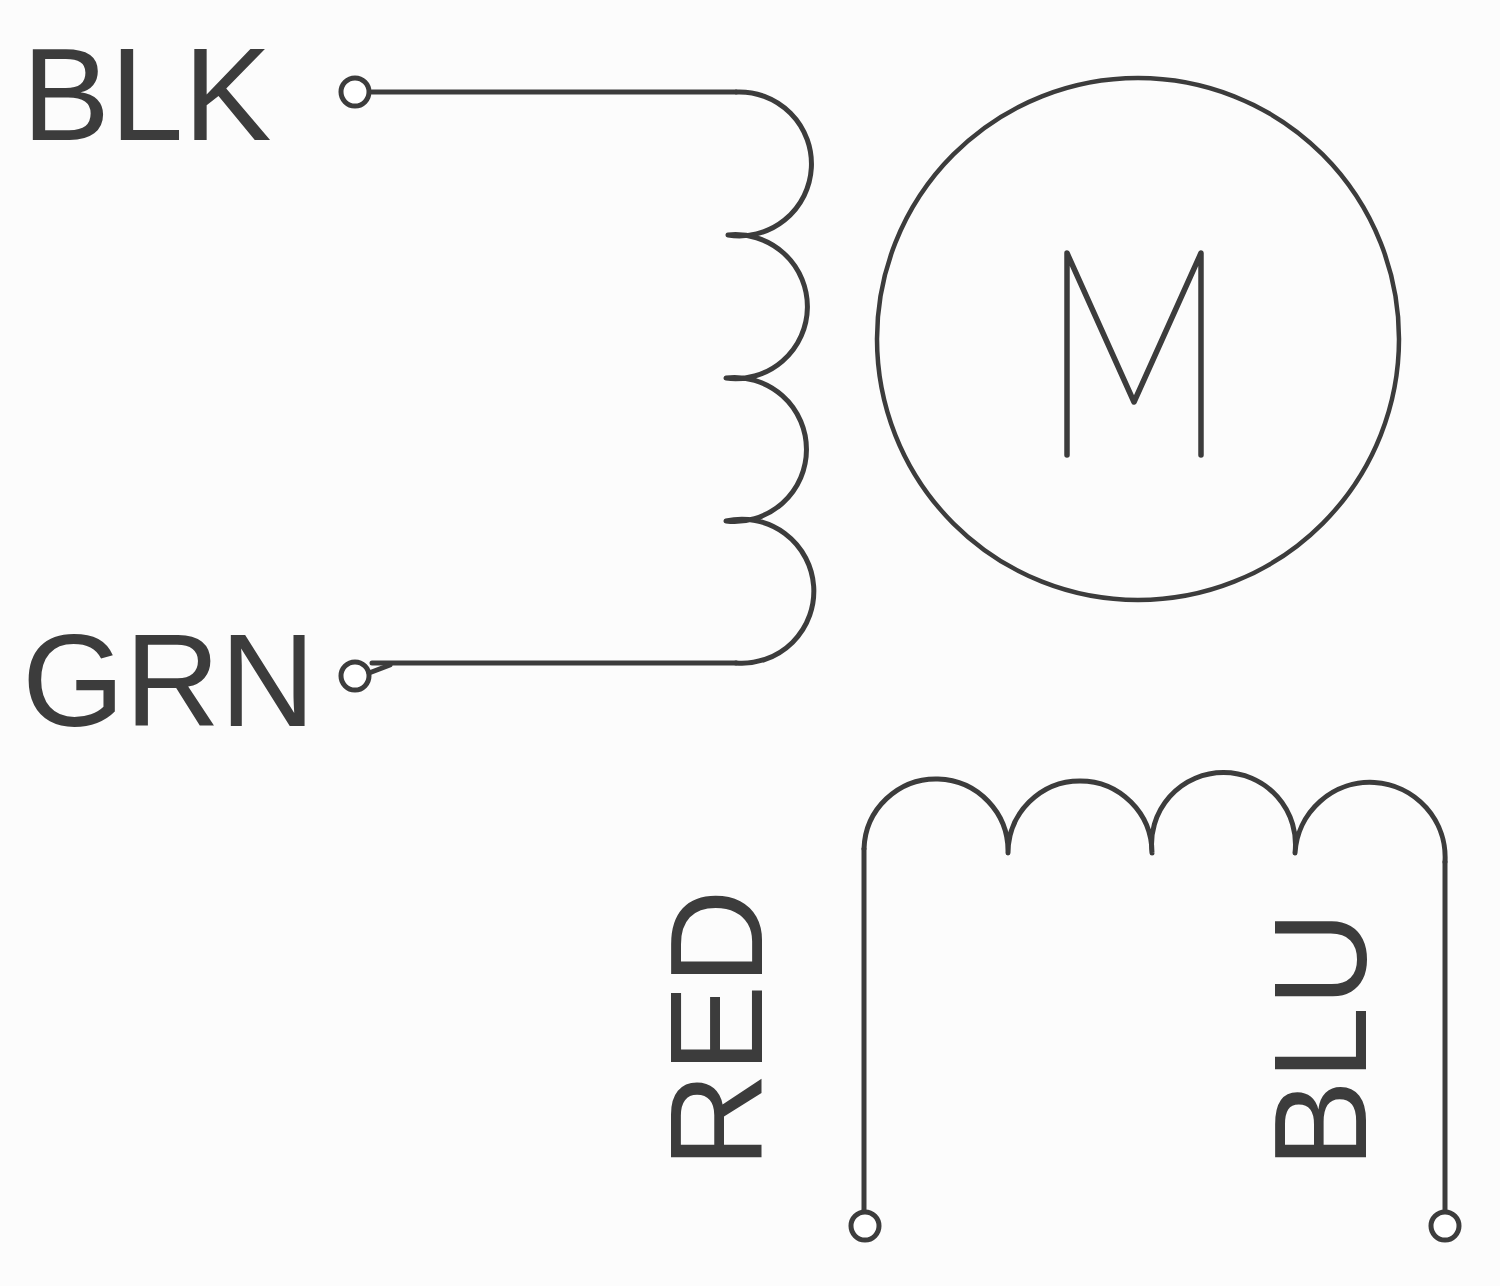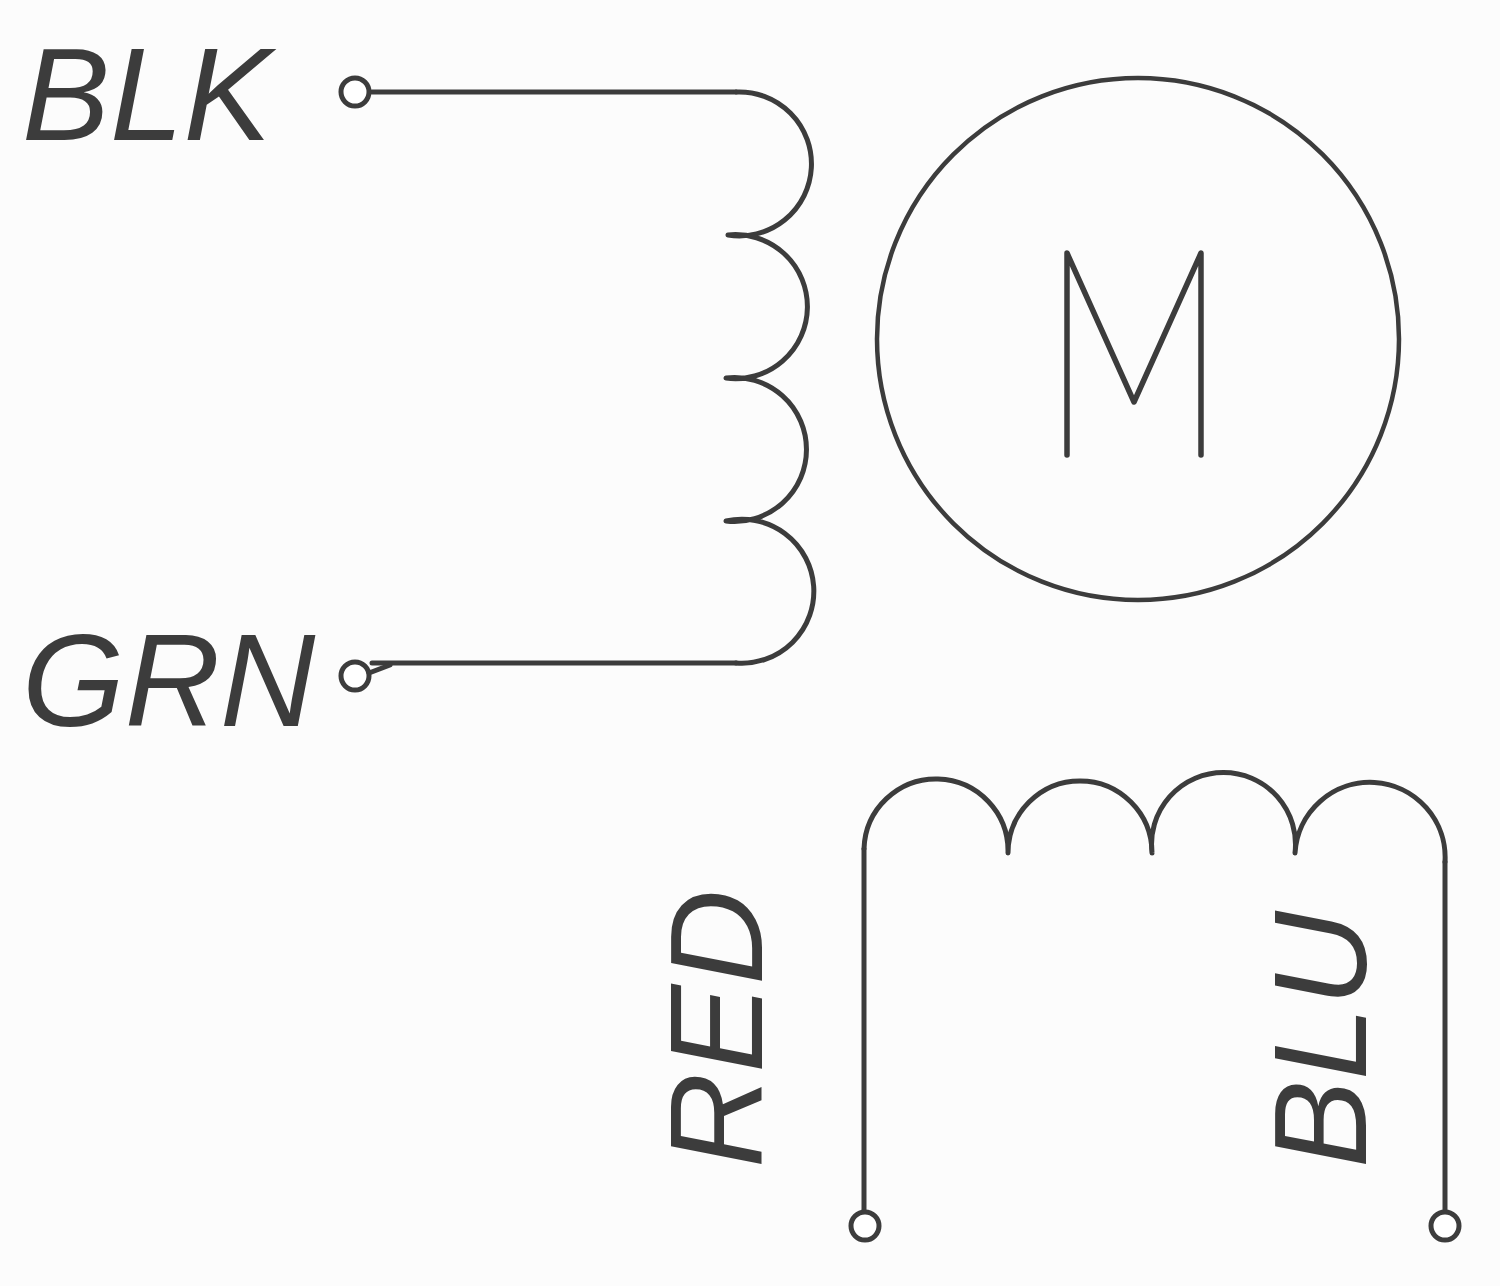--- a/index.html
+++ b/index.html
@@ -42,21 +42,21 @@
     font-family: "Liberation Sans", sans-serif;
     fill: #3c3c3c;
     stroke: none;
     font-weight: 300;
     letter-spacing: 0px;
   }
 </style>
 </head>
 <body>
 
-<div id="schematic-root" style="background: rgb(252, 252, 252); font-style: italic;">
+<div id="schematic-root" style="background: rgb(252, 252, 252);">
 
   <svg id="schematic-svg" viewBox="0 0 1500 1286" xmlns="http://www.w3.org/2000/svg">
 
     <g>
 
       <path class="wire" d="M 372 92 L 736 92"></path>
 
       <path class="coil" d="M 736 92
                A 72 72 0 1 1 728 235
                A 72 72 0 1 1 726 378

